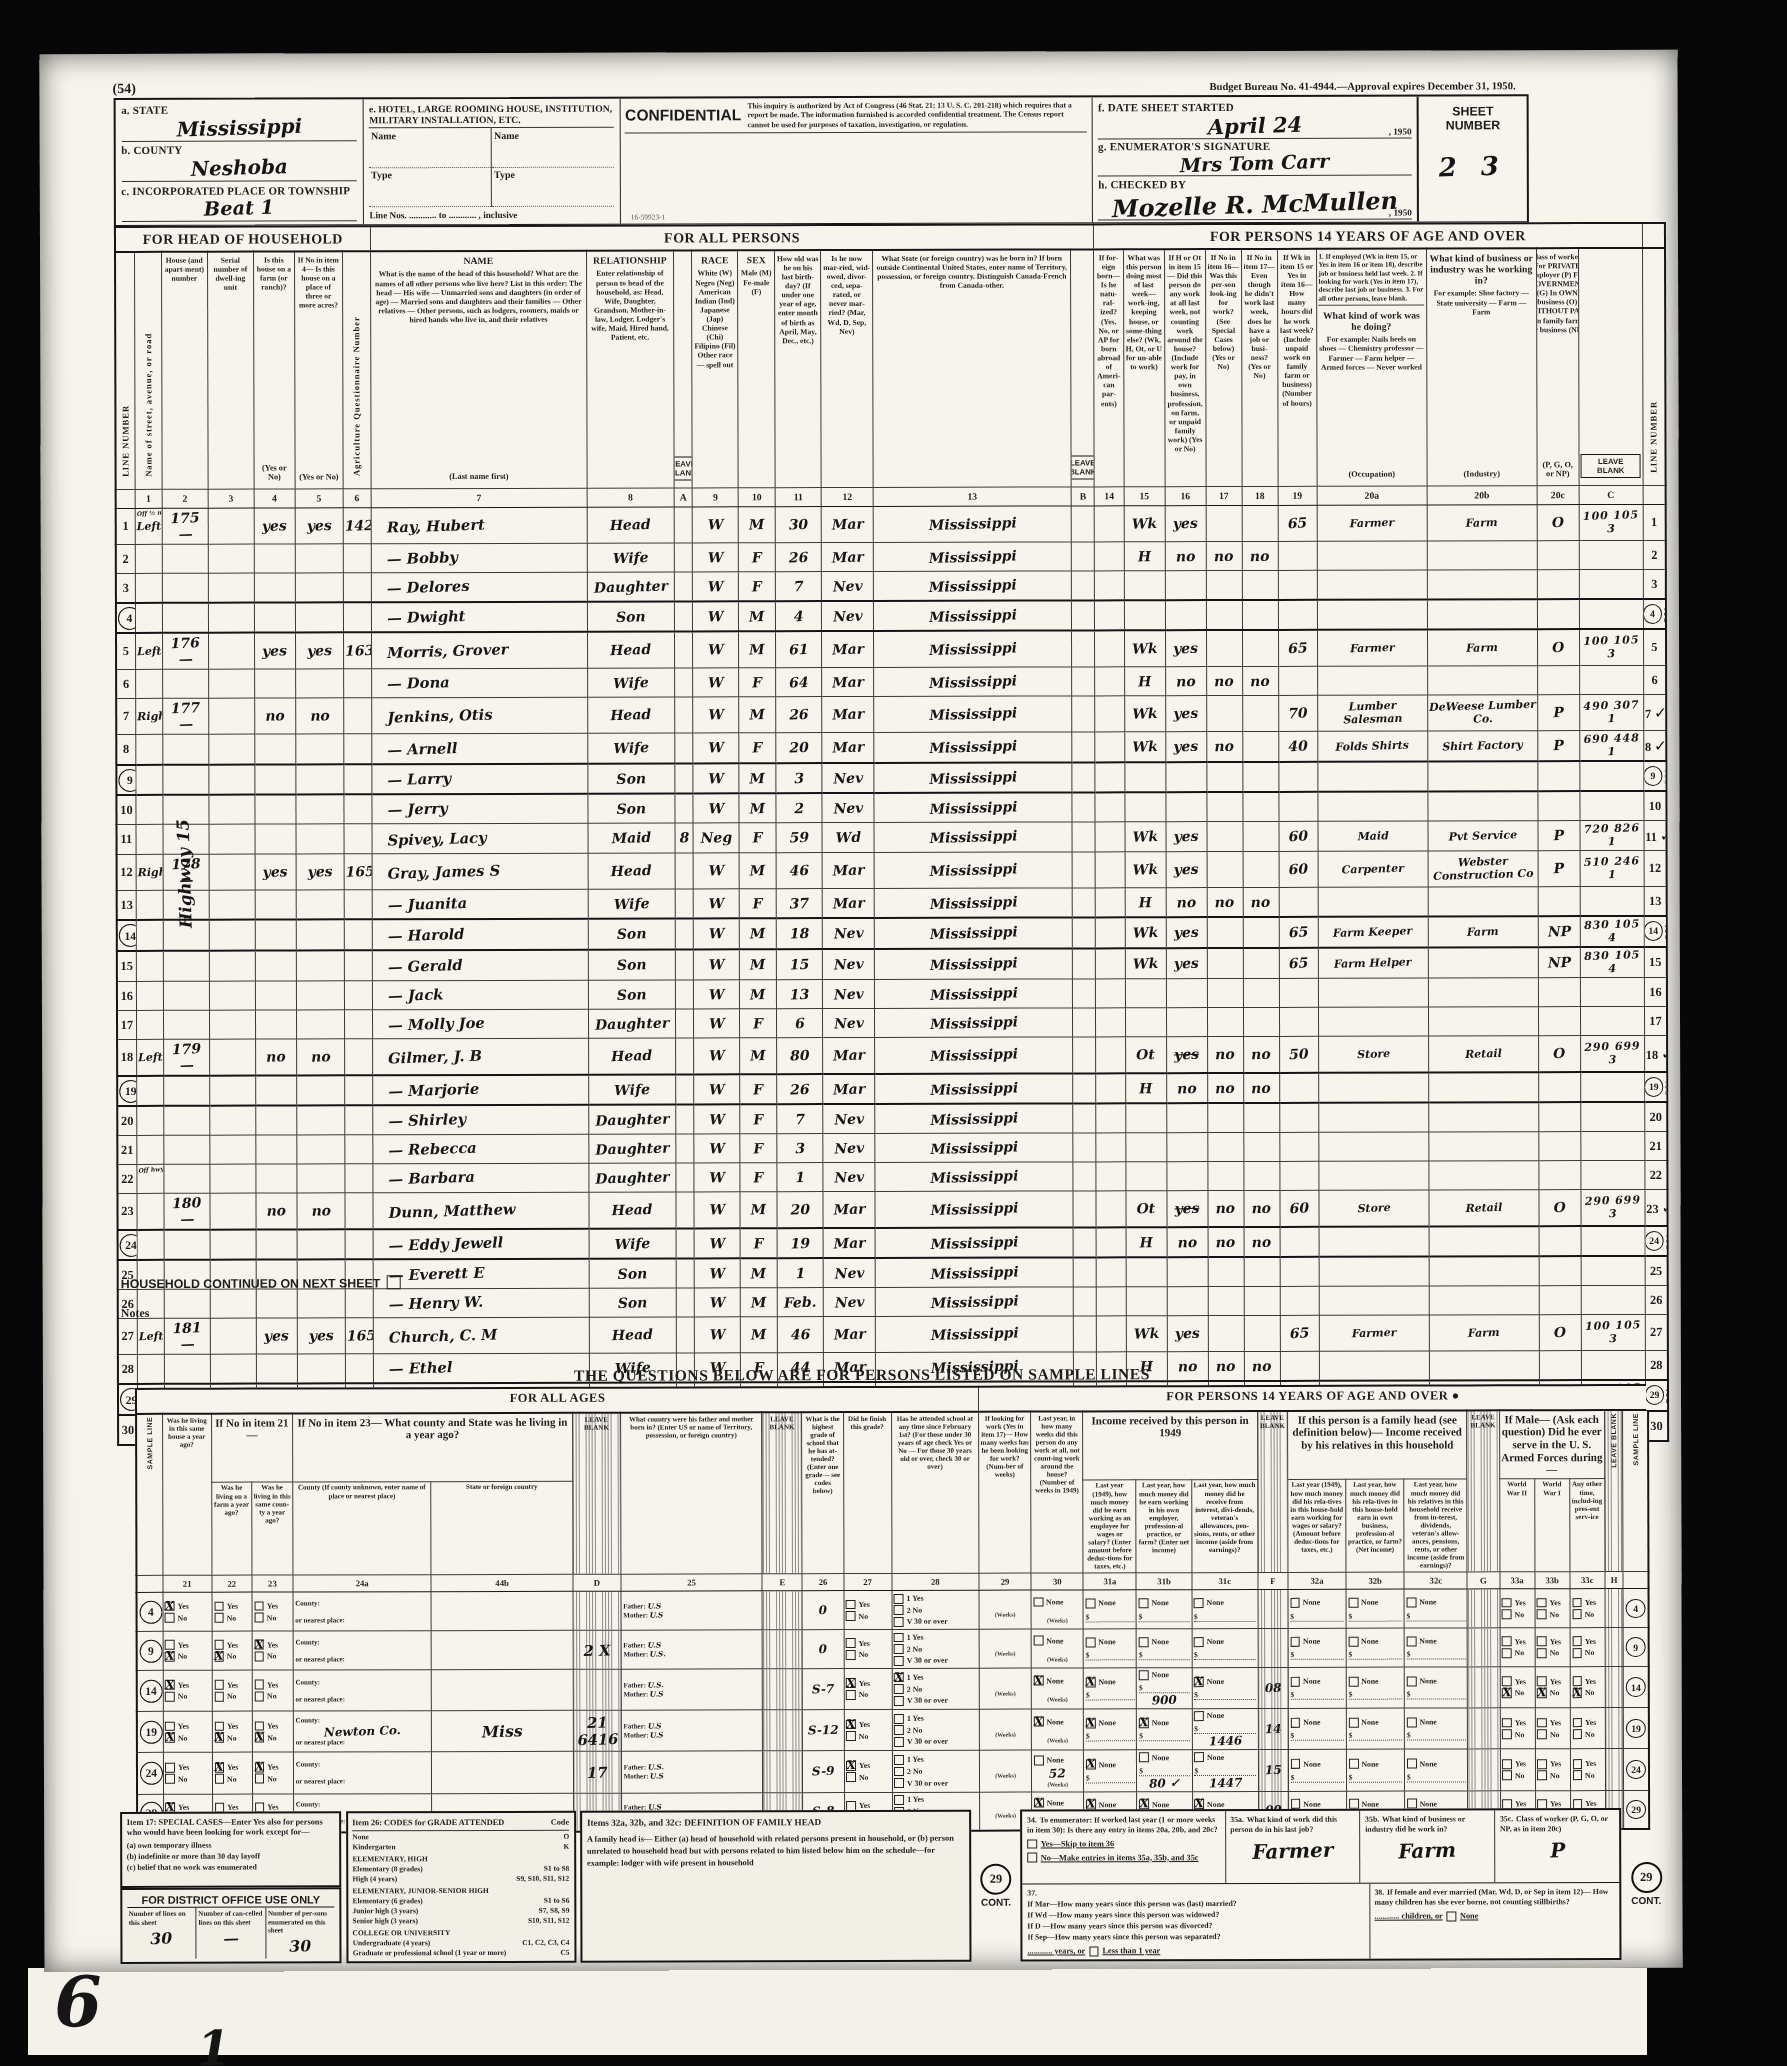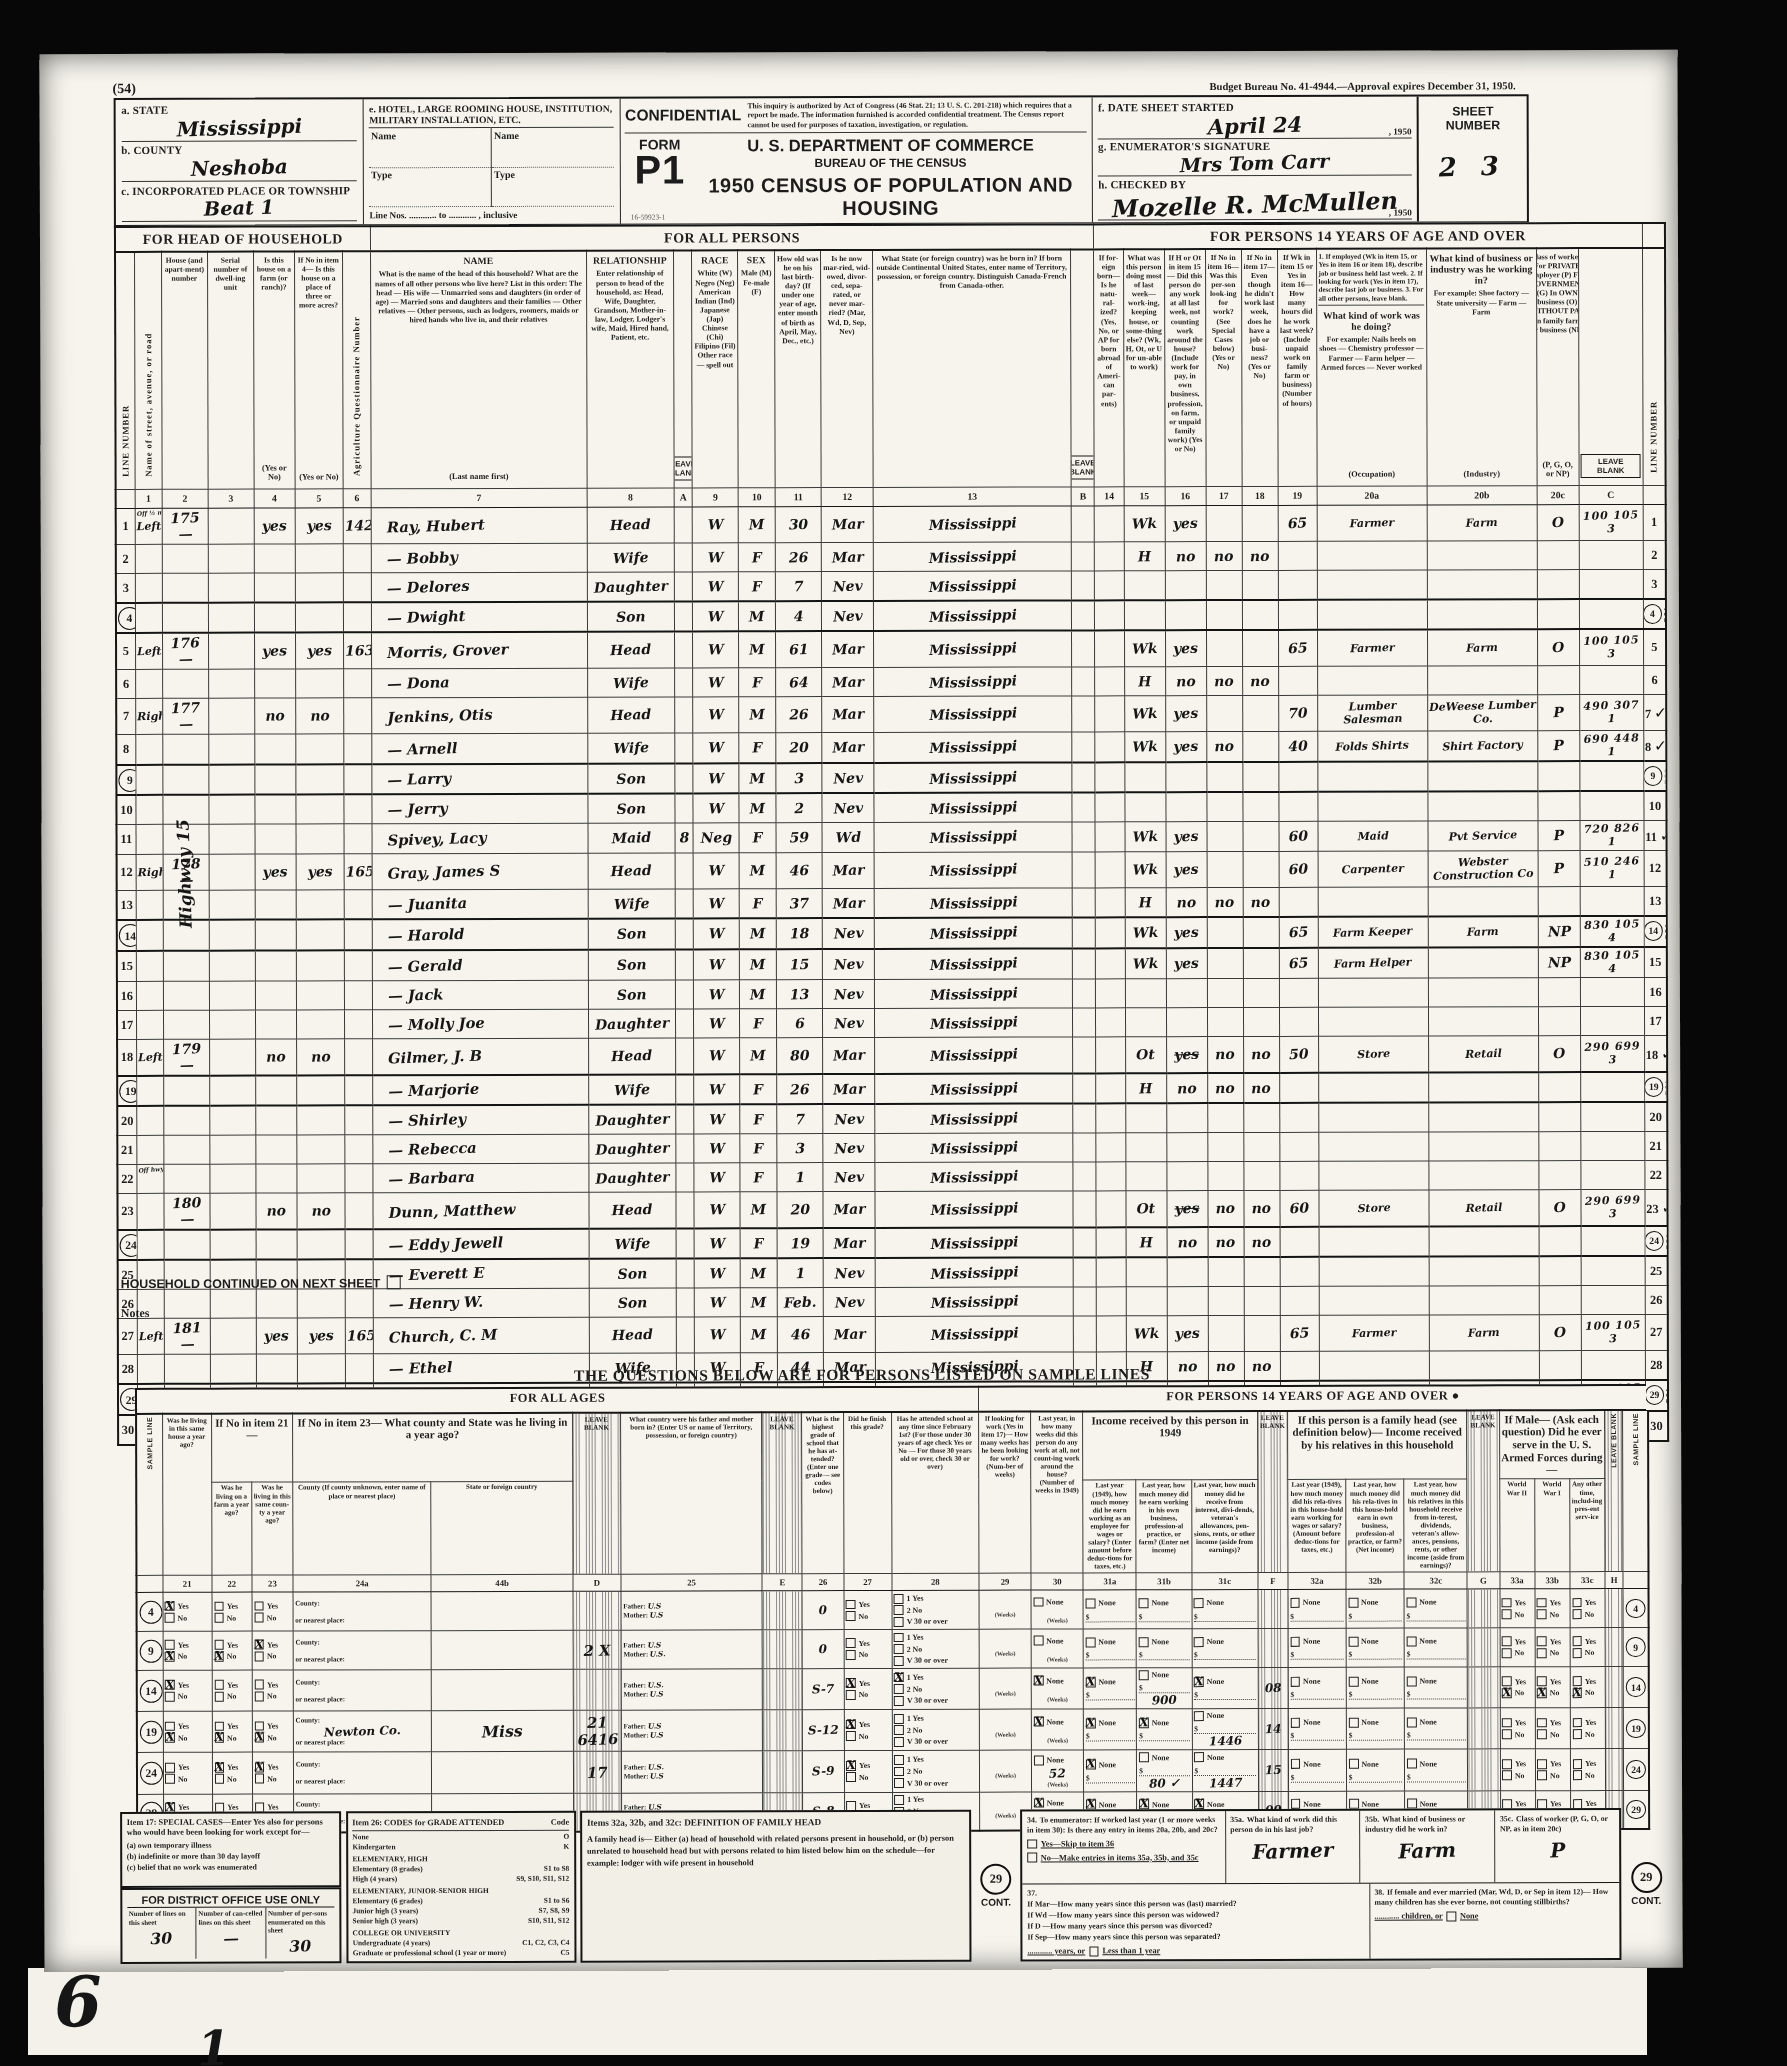--- a/index.html
+++ b/index.html
@@ -197,31 +197,20 @@
             <div class="sp"></div>
           </div>
         </div>
         <div class="linenos">Line Nos. ............ to ............ , inclusive</div>
       </div>
       <div class="hc hc3">
         <div class="confrow">
           <span class="conf">CONFIDENTIAL</span>
           <span class="conftext">This inquiry is authorized by Act of Congress (46 Stat. 21; 13 U. S. C. 201-218) which requires that a report be made. The information furnished is accorded confidential treatment. The Census report cannot be used for purposes of taxation, investigation, or regulation.</span>
         </div>
-        <div class="formrow">
-          <div class="formbox">
-            <div class="flabel">FORM</div>
-            <div class="fnum">P1</div>
-          </div>
-          <div class="titles">
-            <div class="dept">U. S. DEPARTMENT OF COMMERCE</div>
-            <div class="bureau">BUREAU OF THE CENSUS</div>
-            <div class="bigtitle">1950 CENSUS OF POPULATION AND HOUSING</div>
-          </div>
-        </div>
         <div class="formcode">16-59923-1</div>
       </div>
       <div class="hc hc4">
         <div class="flab">f. DATE SHEET STARTED</div>
         <div class="sigrow sigval">
           <span class="hw" style="font-size:21px">April 24</span>
           <span class="yr">, 1950</span>
         </div>
         <div class="flab">g. ENUMERATOR'S SIGNATURE</div>
         <div class="sigrow sigval">
@@ -1419,21 +1408,21 @@
     <th colspan="3" class="sup">If Male— (Ask each question)  Did he ever serve in the U. S. Armed Forces during—</th>
     <th rowspan="2" class="hatch"><span class="vert2">LEAVE BLANK</span></th>
     <th rowspan="2"><span class="vert2">SAMPLE LINE</span></th>
           </tr>
           <tr>
     <th>Was he living on a farm a year ago?</th>
             <th>Was he living in this same coun-ty a year ago?</th>
             <th>County  (If county unknown, enter name of place or nearest place)</th>
             <th>State or foreign country</th>
     <th>Last year (1949), how much money did he earn working as an employee for wages or salary?  (Enter amount before deduc-tions for taxes, etc.)</th>
-            <th>Last year, how much money did he earn working in his own business, profession-al practice, or farm?  (Enter net income)</th>
+            <th>Last year, how much money did he earn working in his own employer, profession-al practice, or farm?  (Enter net income)</th>
             <th>Last year, how much money did he receive from interest, divi-dends, veteran's allowances, pen-sions, rents, or other income (aside from earnings)?</th>
     <th>Last year (1949), how much money did his rela-tives in this house-hold earn working for wages or salary?  (Amount before deduc-tions for taxes, etc.)</th>
             <th>Last year, how much money did his rela-tives in this house-hold earn in own business, profession-al practice, or farm?  (Net income)</th>
             <th>Last year, how much money did his relatives in this household receive from in-terest, dividends, veteran's allow-ances, pensions, rents, or other income (aside from earnings)?</th>
     <th>World War II</th>
             <th>World War I</th>
             <th>Any other time, includ-ing pres-ent serv-ice</th>
           </tr>
           <tr class="nums">
             <td></td>

